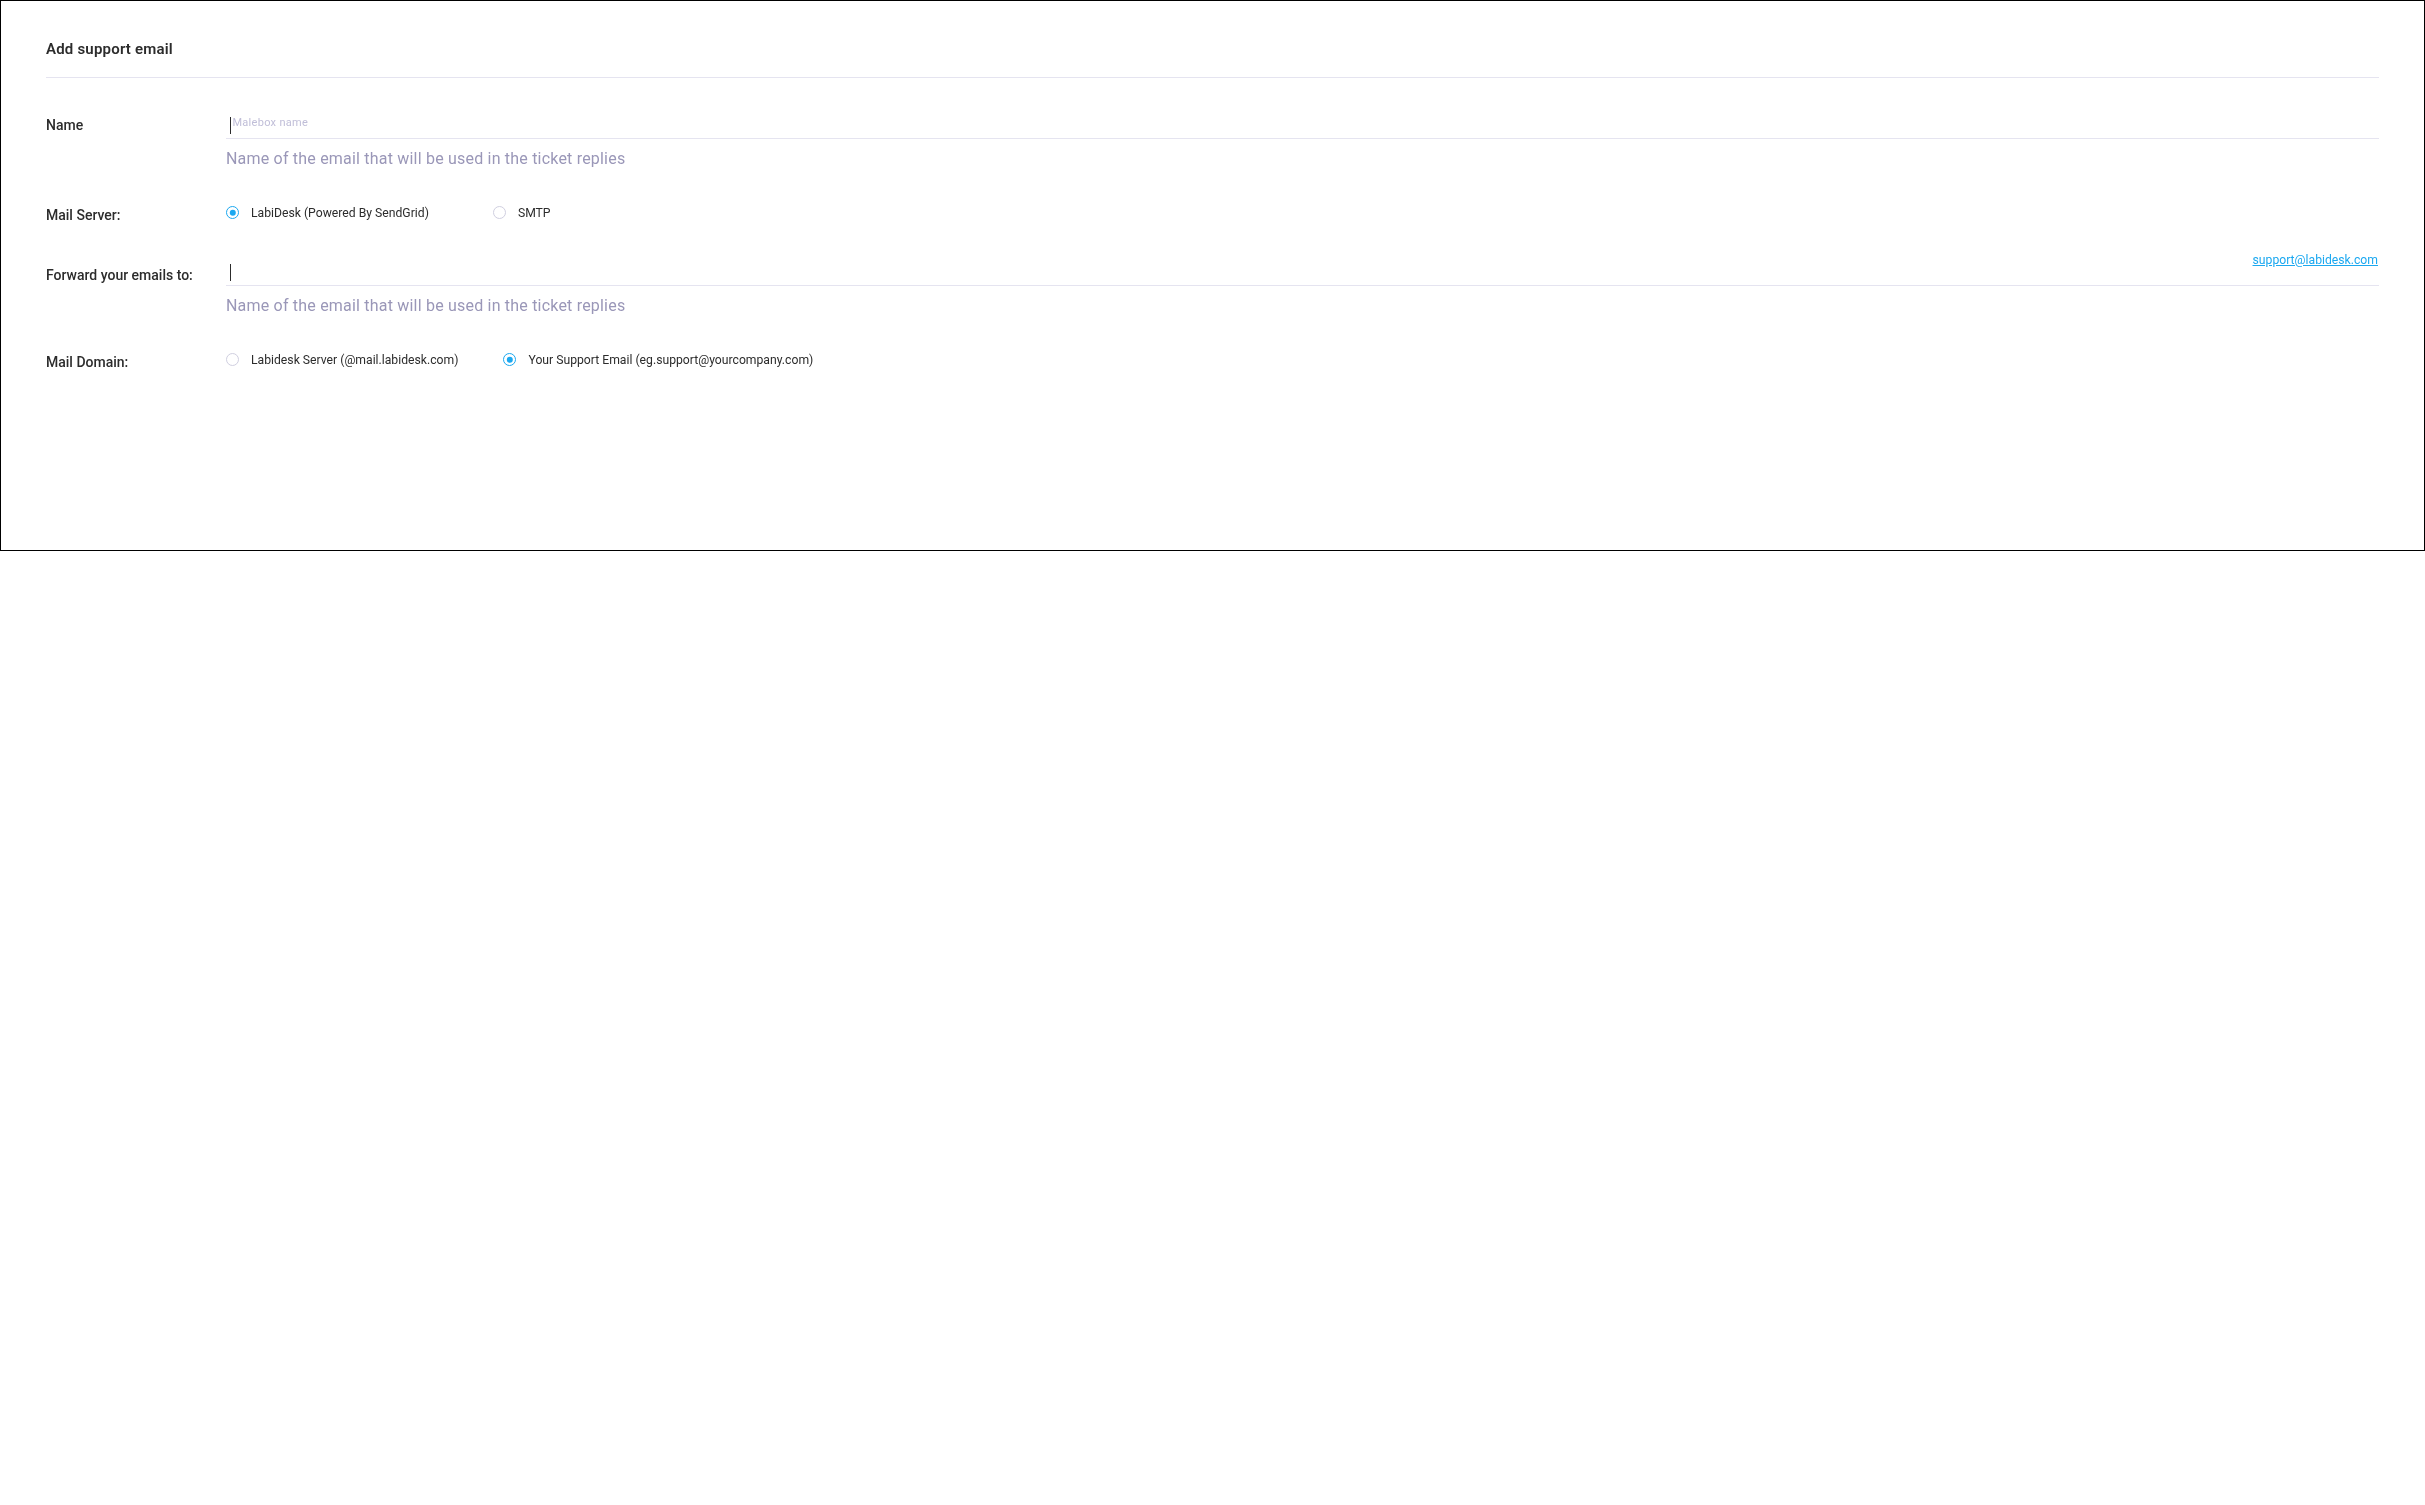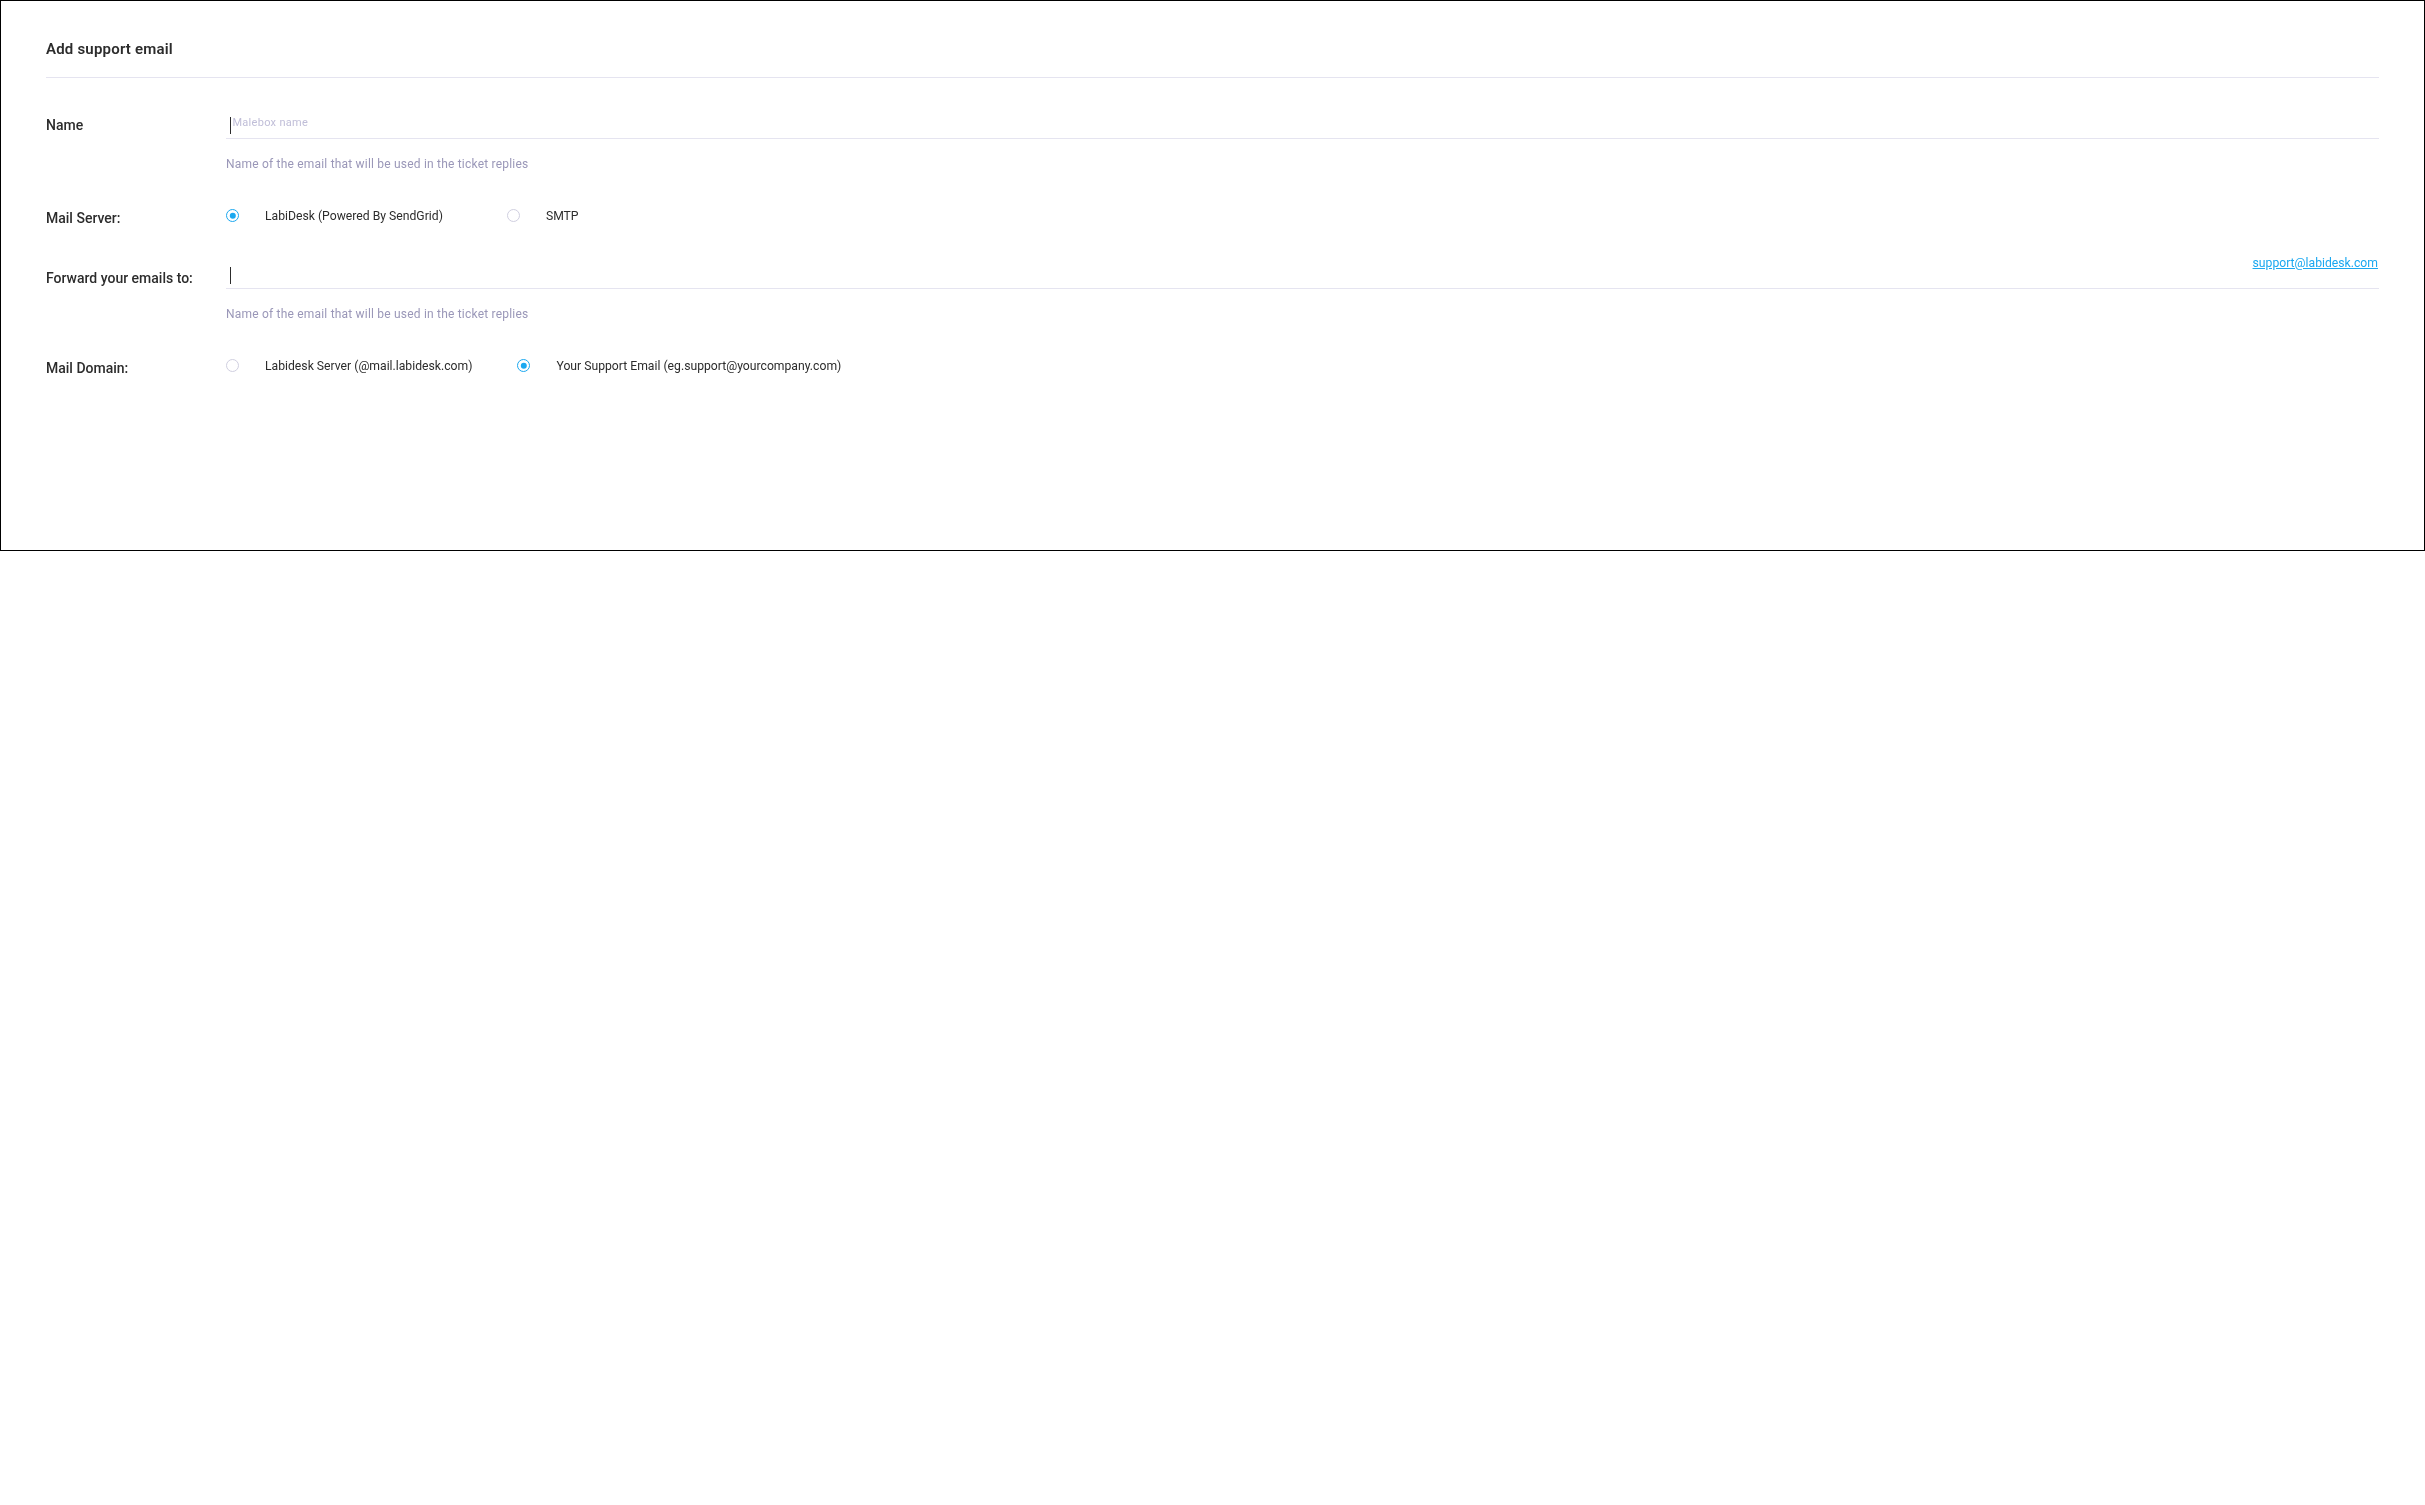--- a/index.html
+++ b/index.html
@@ -41,35 +41,35 @@
       flex-shrink: 0;
       font-size: 14px;
       font-weight: 500;
       color: #2c2c2c;
       padding-top: 3.9px;
     }
     .form-content {
       flex: 1;
     }
     .help-text {
-      font-size: 12px;
+      font-size: 16px;
       color: #9a97b8;
-      margin-top: 18px;
+      margin-top: 10px;
       letter-spacing: 0.2px;
     }
     .radio-group {
       display: flex;
       gap: 64px;
       align-items: center;
       padding-top: 2.6px;
     }
     .radio-option {
       display: flex;
       align-items: center;
-      gap: 26px;
+      gap: 12px;
       cursor: pointer;
     }
     .radio-circle {
       width: 13px;
       height: 13px;
       border-radius: 50%;
       border: 1.3px solid #d0cfe0;
       position: relative;
       flex-shrink: 0;
     }

